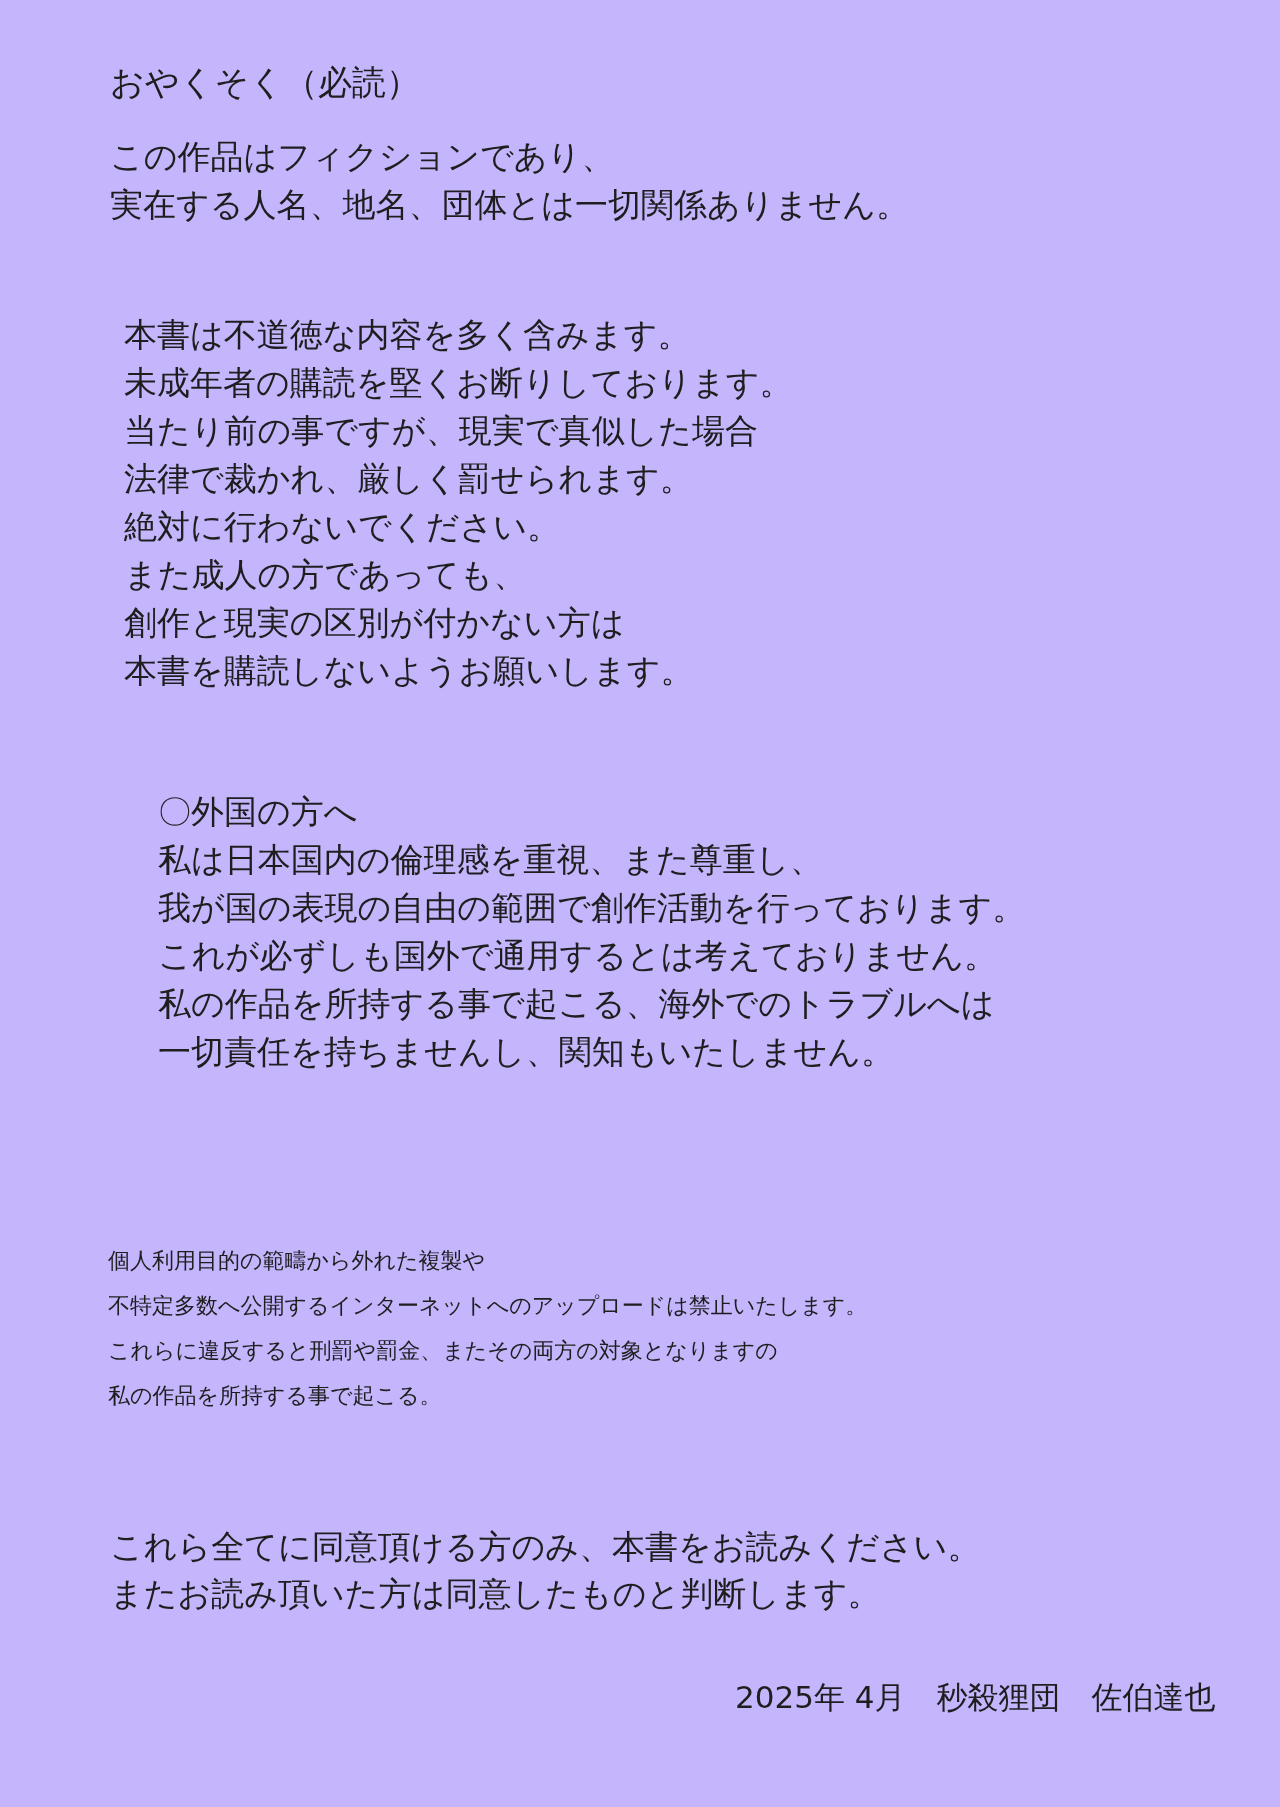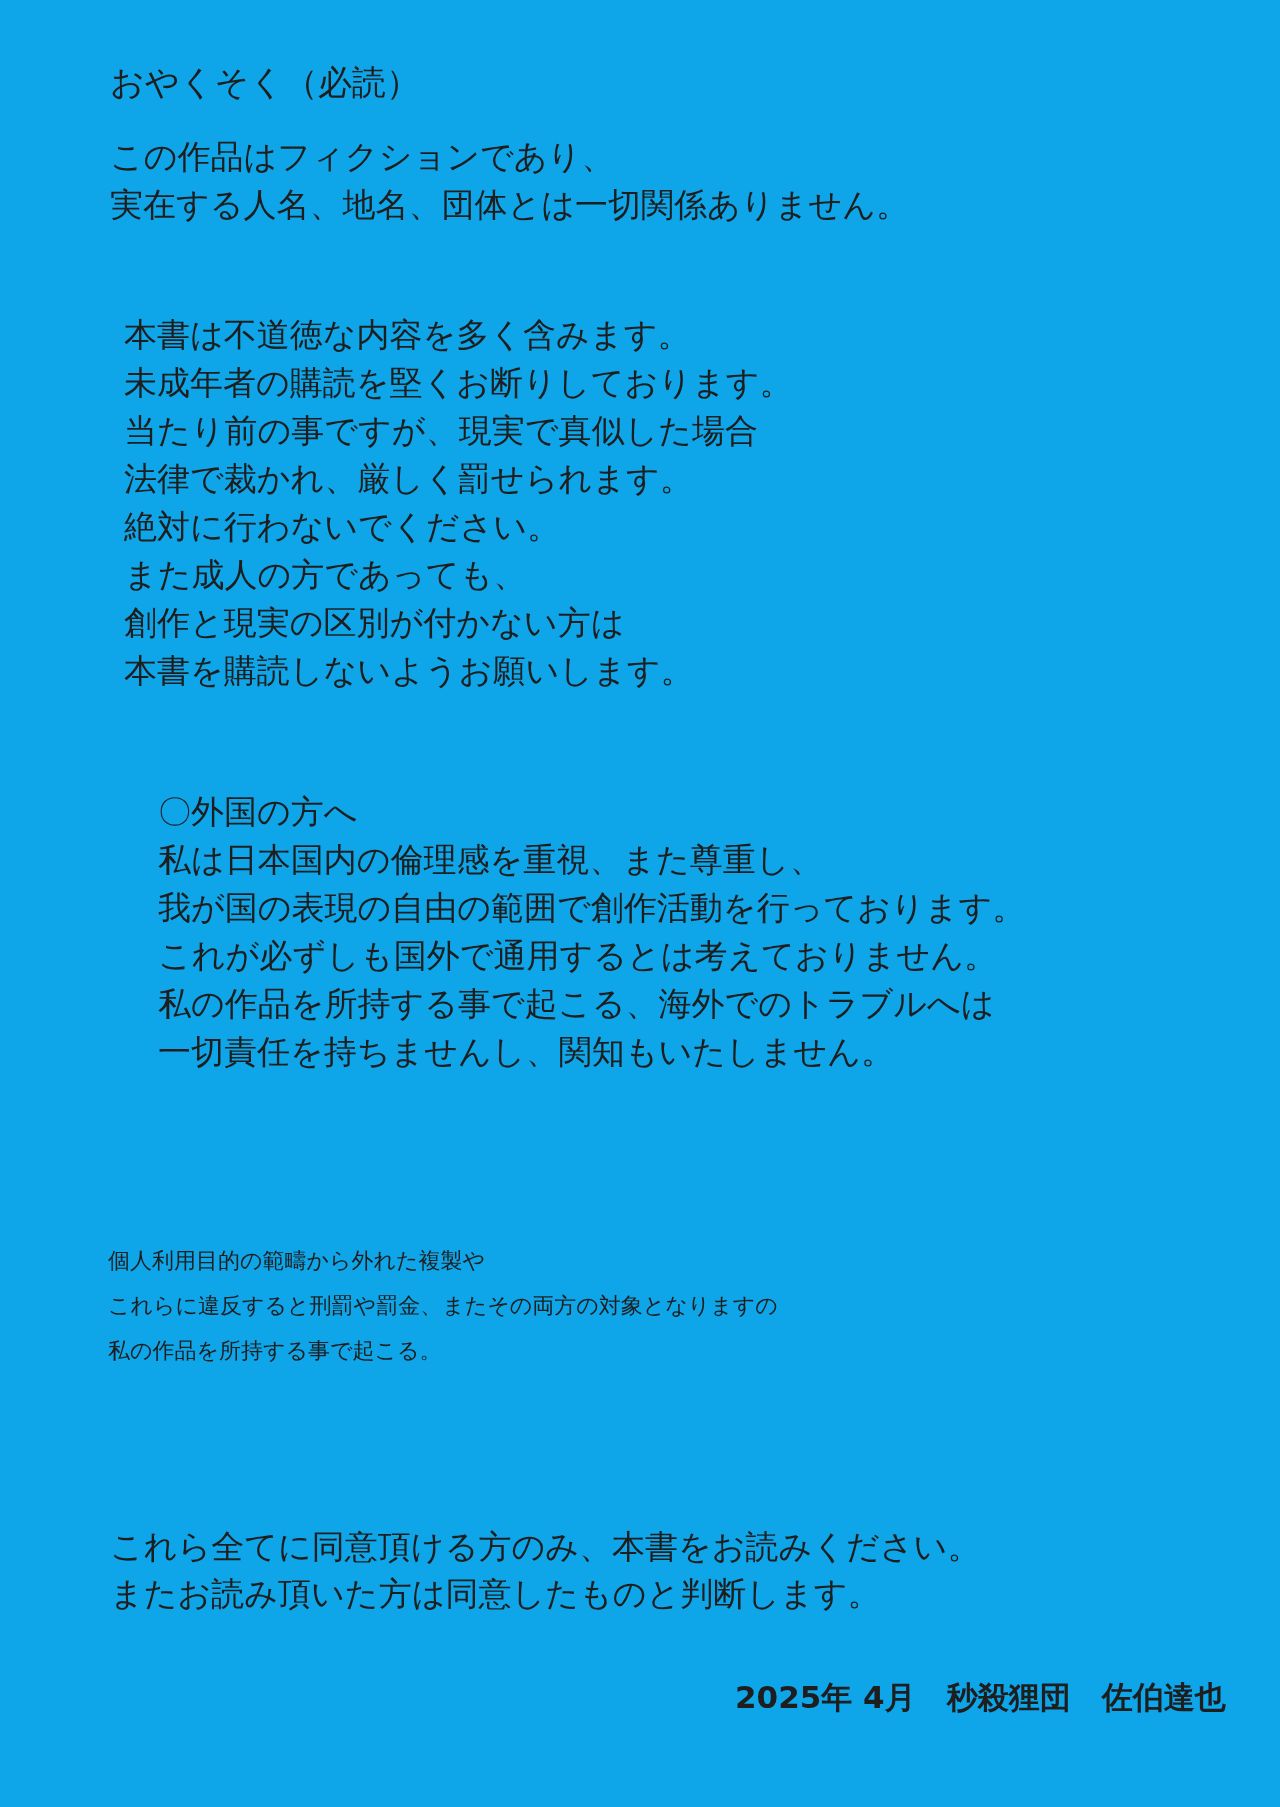--- a/index.html
+++ b/index.html
@@ -3,21 +3,21 @@
 <meta charset="utf-8">
 <style>
   html, body {
     margin: 0;
     padding: 0;
   }
   .page {
     position: relative;
     width: 1280px;
     height: 1807px;
-    background: #0ea5e9;
+    background: #c4b5fd;
     color: #1e1e1e;
     font-family: "DejaVu Sans", "Liberation Sans", sans-serif;
     overflow: hidden;
   }
   .textblock {
     position: absolute;
     font-size: 33px;
     line-height: 48px;
   }
   .textblock .line {
@@ -51,21 +51,20 @@
   #agreement-block {
     top: 1523px;
     left: 110px;
     line-height: 47px;
   }
   #credit-block {
     top: 1679px;
     left: 735px;
     font-size: 31px;
     line-height: 37px;
-    font-weight: bold;
   }
 </style>
 </head>
 <body>
 
 <div class="page">
 
   <div class="textblock" id="title-block">
     <div class="line">おやくそく（必読）</div>
   </div>
@@ -90,20 +89,21 @@
     <div class="line">〇外国の方へ</div>
     <div class="line">私は日本国内の倫理感を重視、また尊重し、</div>
     <div class="line">我が国の表現の自由の範囲で創作活動を行っております。</div>
     <div class="line">これが必ずしも国外で通用するとは考えておりません。</div>
     <div class="line">私の作品を所持する事で起こる、海外でのトラブルへは</div>
     <div class="line">一切責任を持ちませんし、関知もいたしません。</div>
   </div>
 
   <div class="textblock" id="copyright-block">
     <div class="line">個人利用目的の範疇から外れた複製や</div>
+    <div class="line">不特定多数へ公開するインターネットへのアップロードは禁止いたします。</div>
     <div class="line">これらに違反すると刑罰や罰金、またその両方の対象となりますの</div>
     <div class="line">私の作品を所持する事で起こる。</div>
   </div>
 
   <div class="textblock" id="agreement-block">
     <div class="line">これら全てに同意頂ける方のみ、本書をお読みください。</div>
     <div class="line">またお読み頂いた方は同意したものと判断します。</div>
   </div>
 
   <div class="textblock" id="credit-block">

